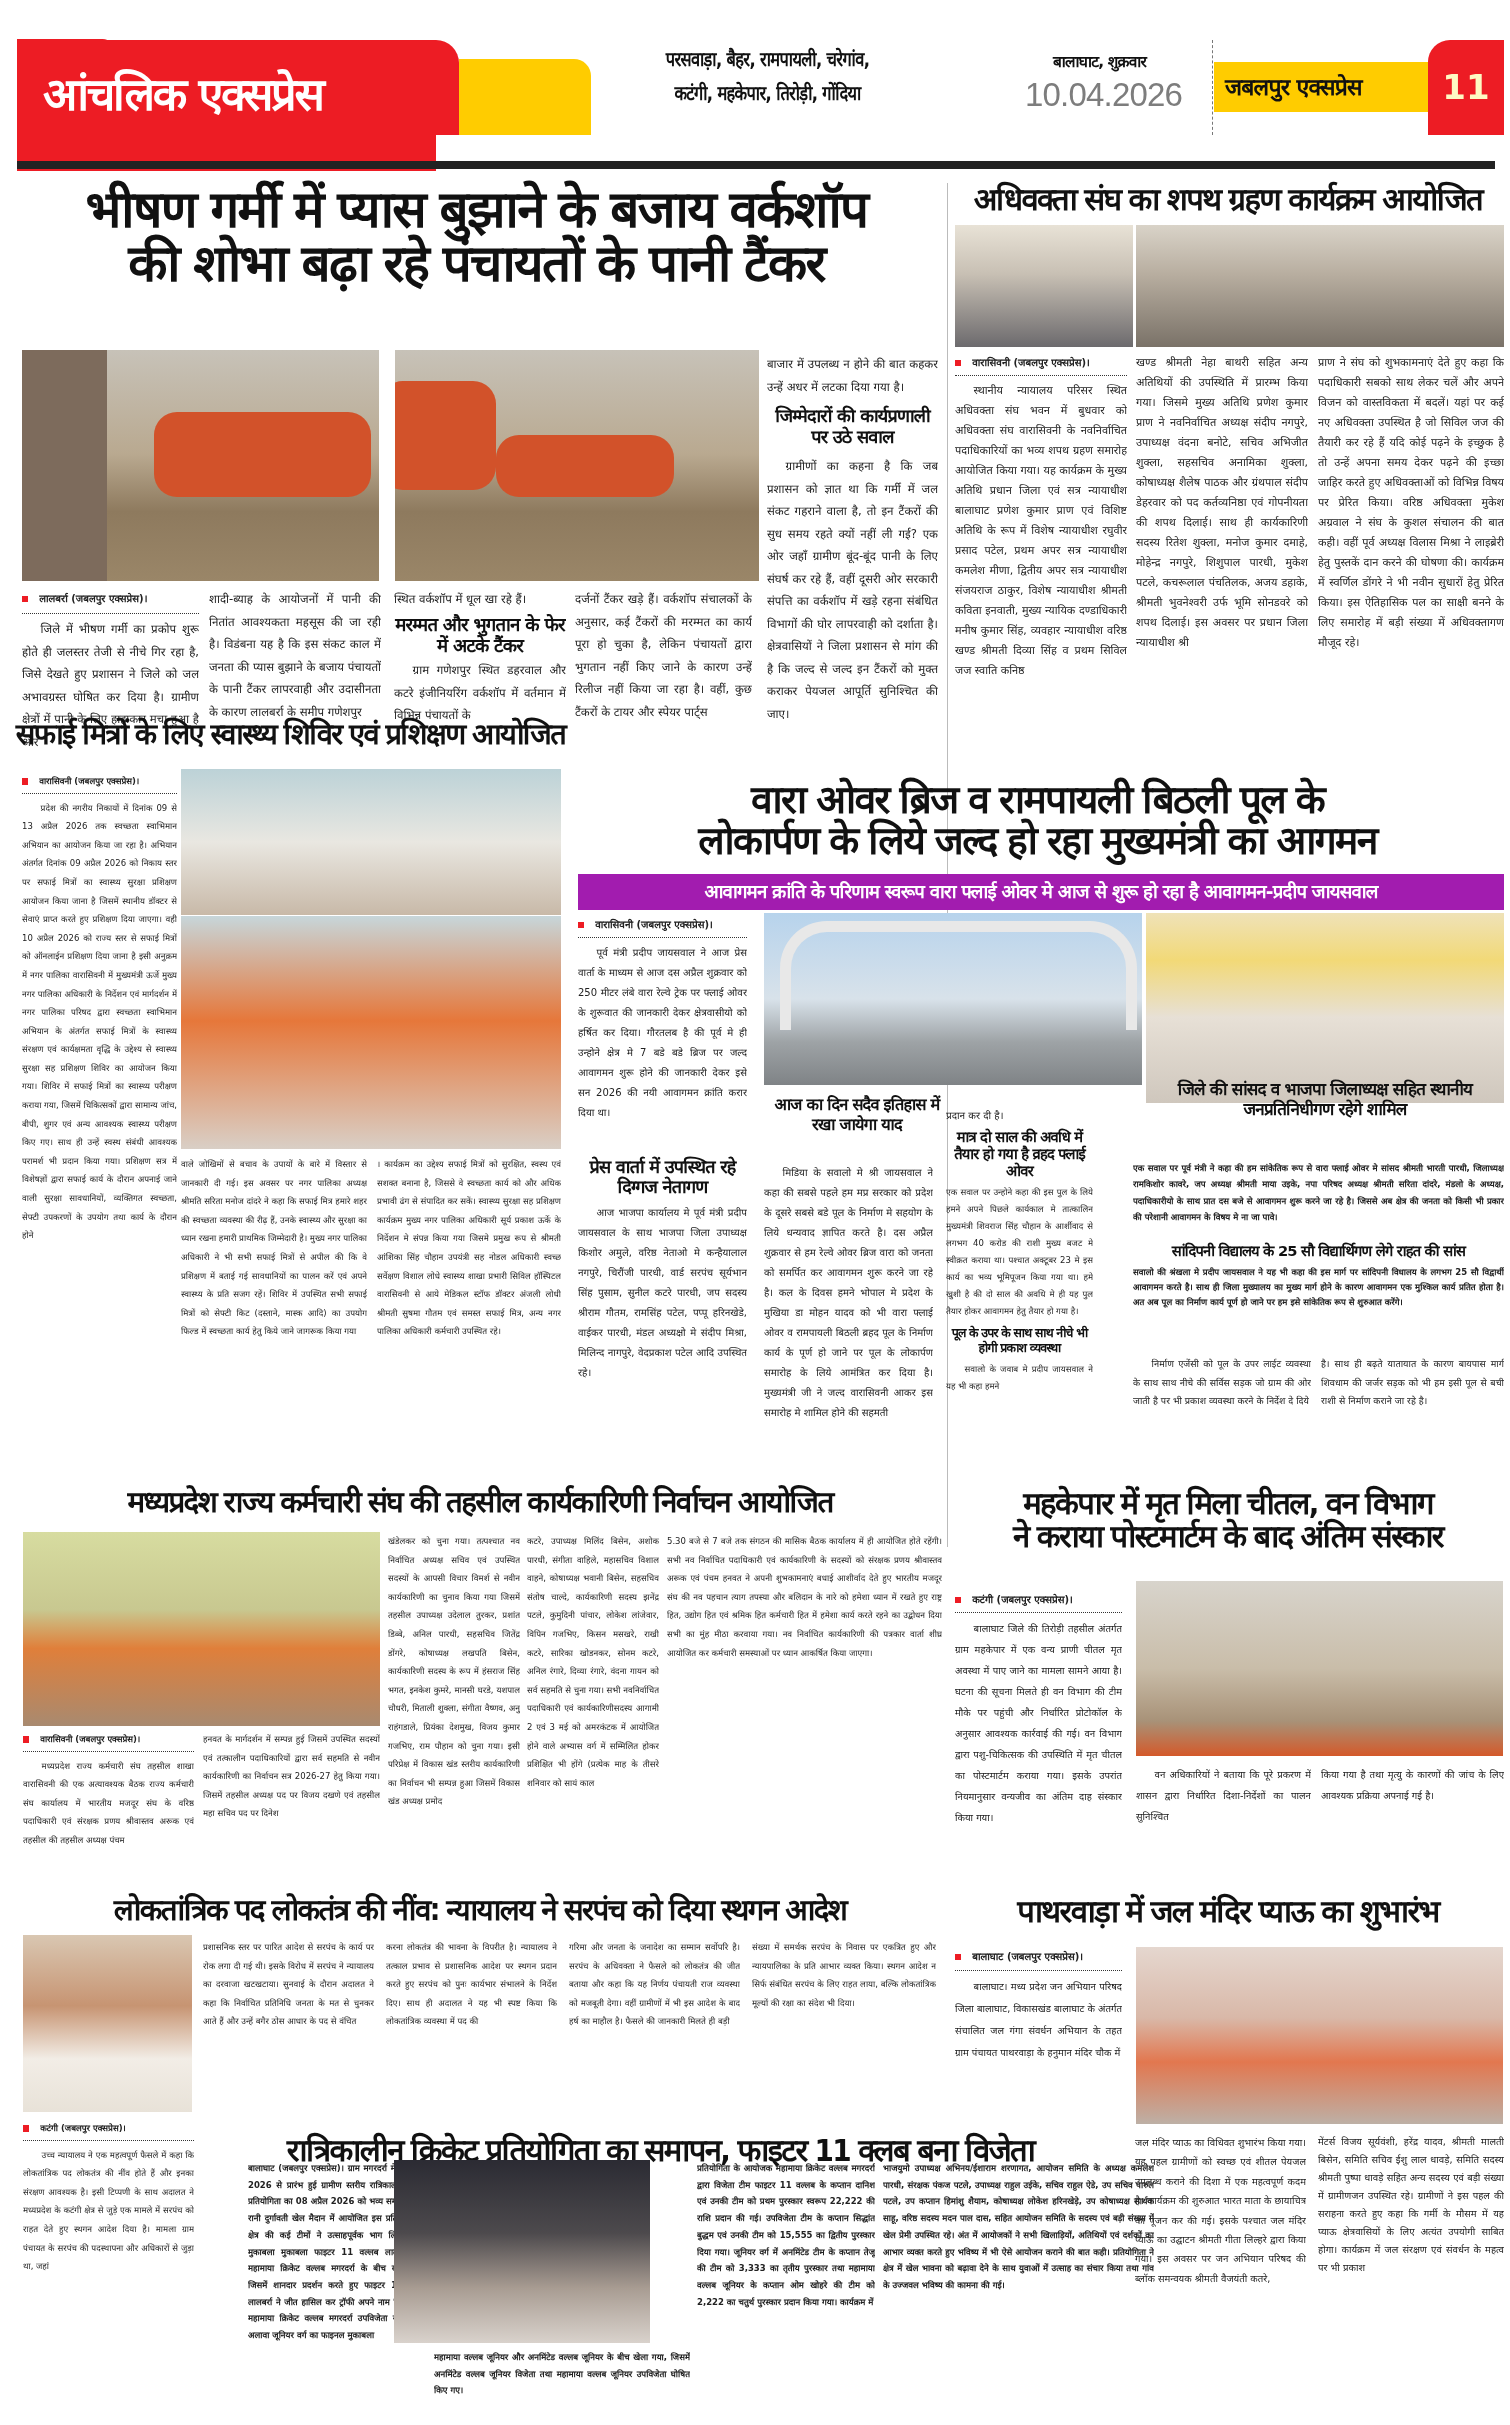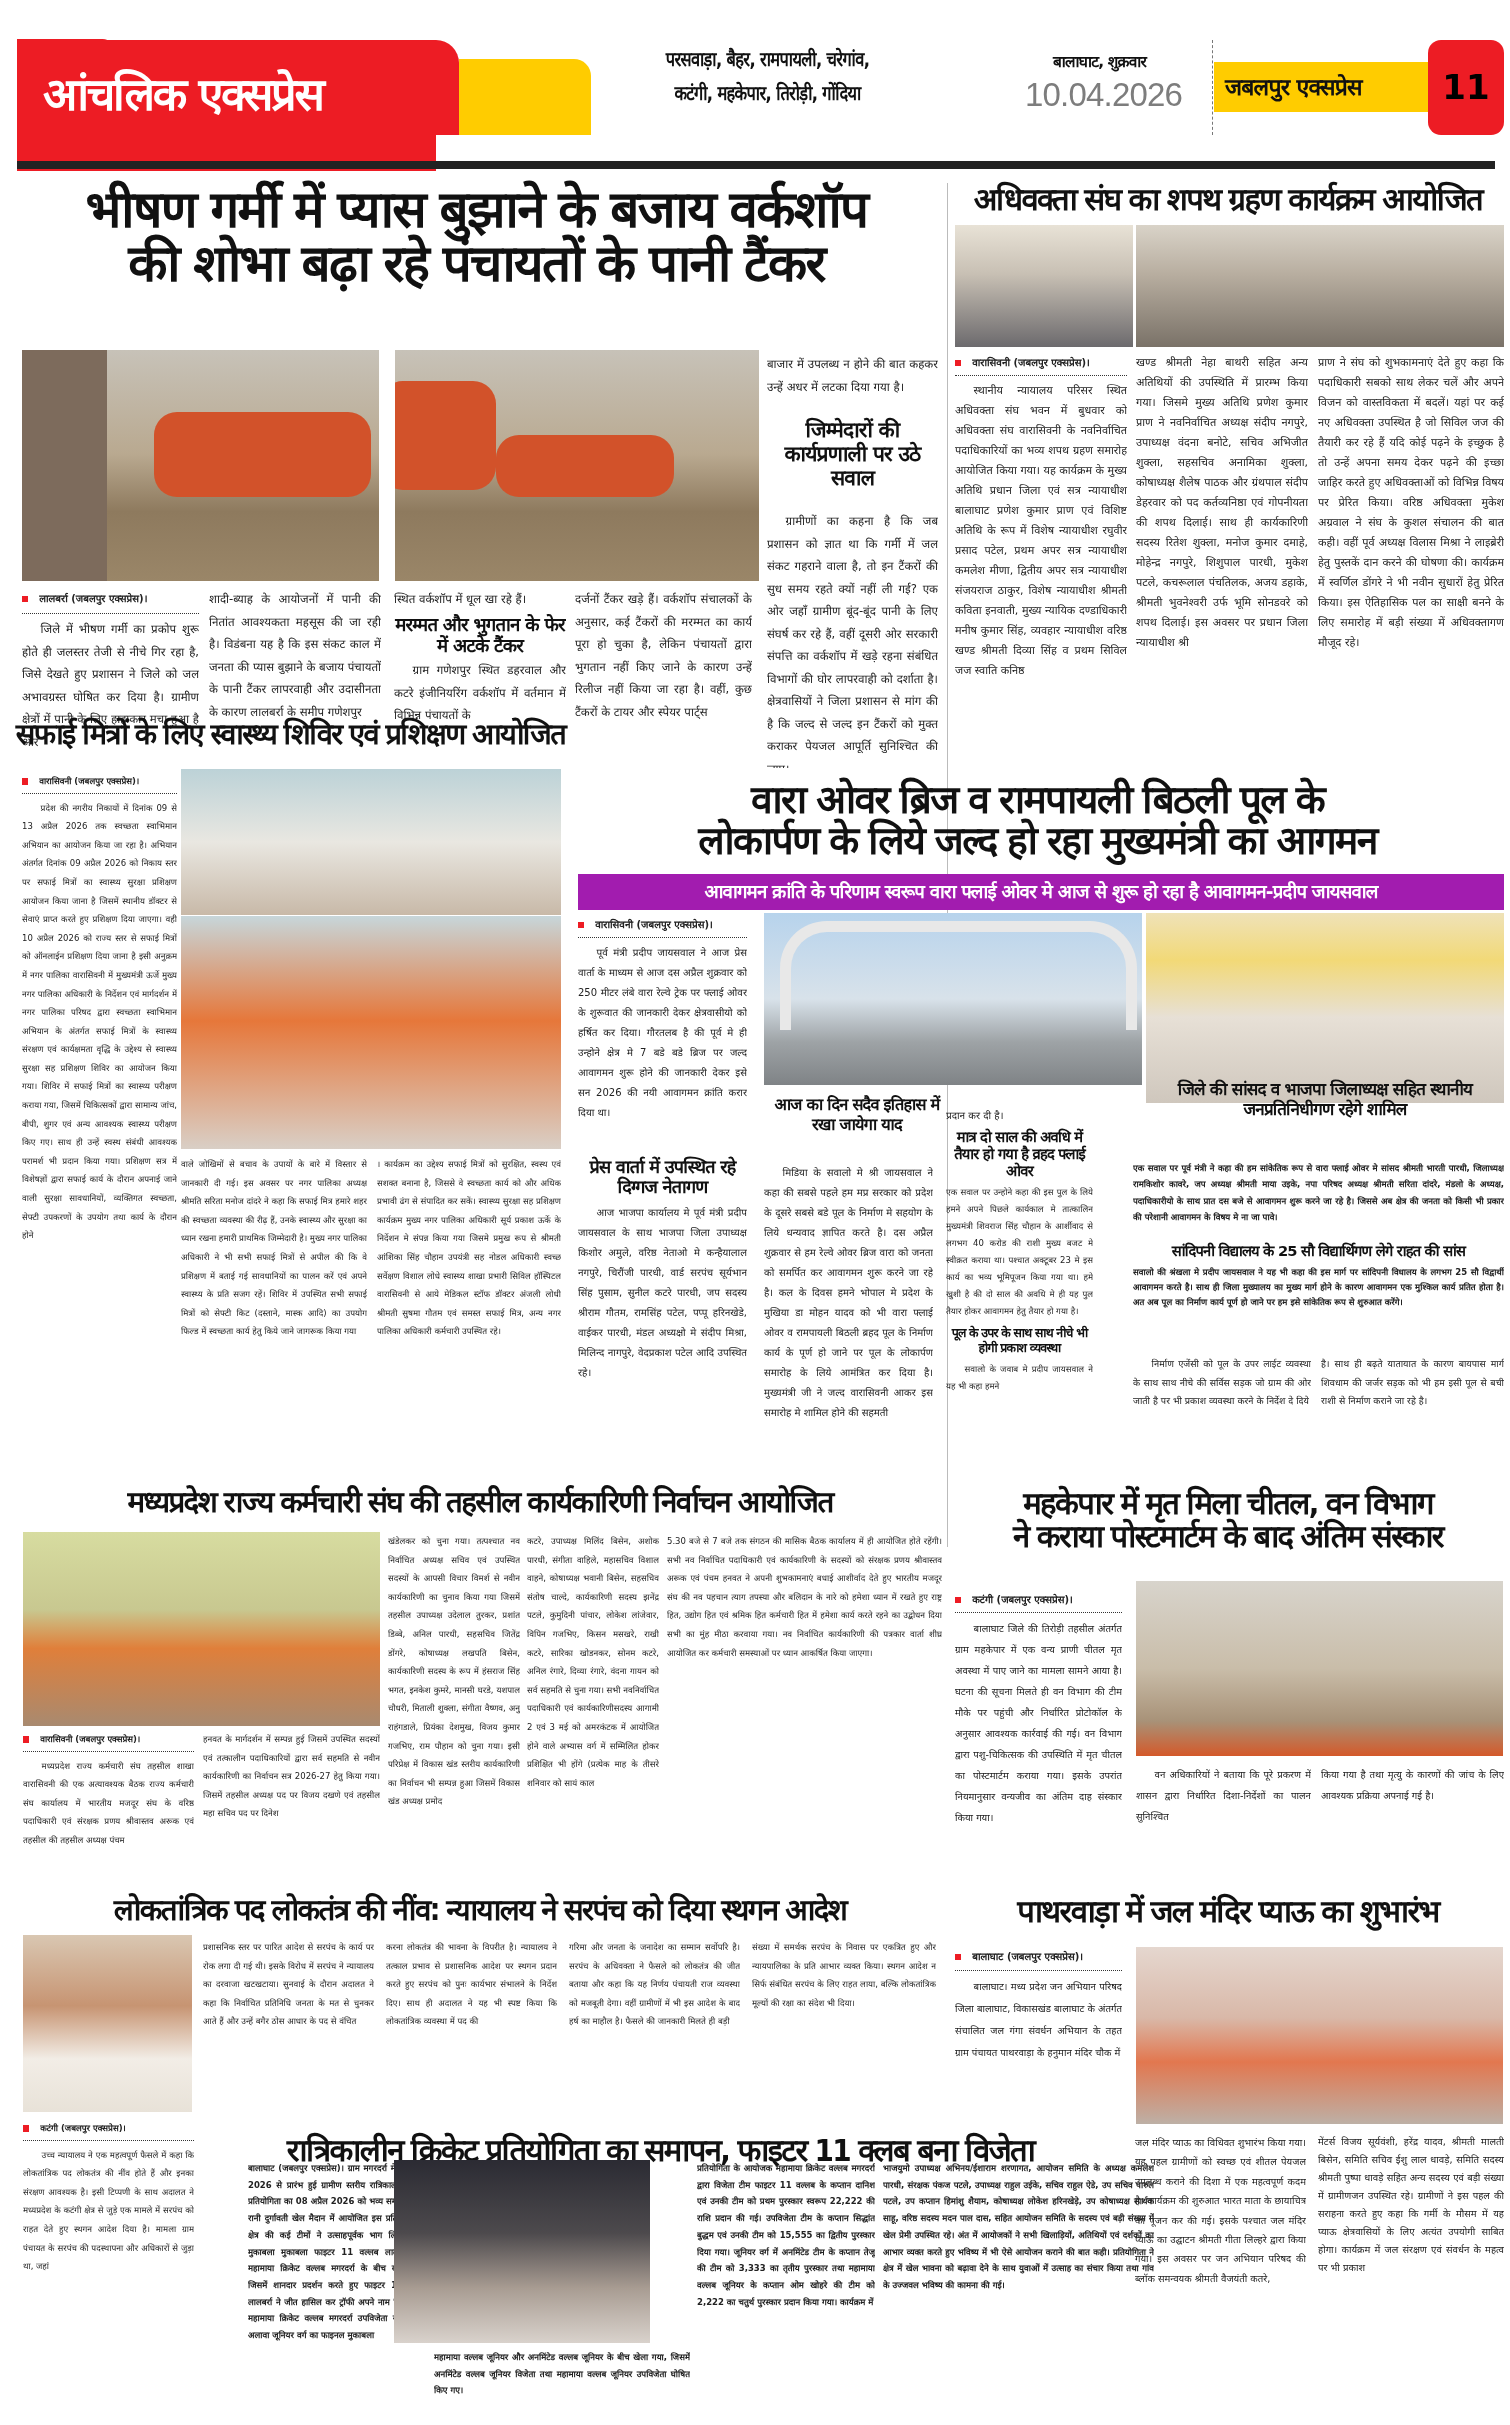--- a/index.html
+++ b/index.html
@@ -58,21 +58,21 @@
     <div>परसवाड़ा, बैहर, रामपायली, चरेगांव,</div>
     <div>कटंगी, महकेपार, तिरोड़ी, गोंदिया</div>
   </div>
 </div>
 
 <div class="abs" style="left:1053px;top:50px;font-weight:bold;font-size:15.5px;color:#111;letter-spacing:-0.8px;">बालाघाट, शुक्रवार</div>
 <div class="abs" style="left:1025px;top:76px;font-family:'Liberation Sans',sans-serif;font-size:33px;color:#7d7d7d;letter-spacing:-0.8px;">10.04.2026</div>
 <div class="abs" style="left:1212px;top:40px;height:95px;border-left:1.6px dashed #777;"></div>
 <div class="abs" style="left:1214px;top:62px;width:216px;height:50px;background:#ffcc00;"></div>
 <div class="abs" style="left:1225px;top:70px;font-weight:bold;font-size:23px;color:#111;letter-spacing:-0.8px;white-space:nowrap;">जबलपुर एक्सप्रेस</div>
-<div class="abs" style="left:1428px;top:40px;width:76px;height:95px;background:#ed1c24;border-top-left-radius:22px;color:#000000;font-weight:bold;font-size:34px;text-align:center;line-height:95px;border-radius:13px;">11</div>
+<div class="abs" style="left:1428px;top:40px;width:76px;height:95px;background:#ed1c24;border-top-left-radius:22px;color:#fef9c3;font-weight:bold;font-size:34px;text-align:center;line-height:95px;">11</div>
 
 <div class="abs" style="left:17px;top:40px;width:442px;height:95px;background:#ed1c24;border-top-right-radius:23px;"></div>
 <div class="abs" style="left:17px;top:132px;width:419px;height:39px;background:#ed1c24;"></div>
 <div class="abs" style="left:459px;top:59px;width:132px;height:76px;background:#ffcc00;border-top-right-radius:17px;"></div>
 <div class="abs" style="left:43px;top:62px;font-weight:bold;font-size:45px;color:#fff;letter-spacing:-2.3px;white-space:nowrap;">आंचलिक एक्सप्रेस</div>
 <div class="abs" style="left:17px;top:161px;width:1478px;height:7.8px;background:#222;"></div>
 
 <div class="abs" style="left:0;top:0;width:17px;height:178px;background:#fff;"></div>
 
 <div class="abs hl" style="left:15.5px;top:183px;width:922px;font-size:51px;">
@@ -99,21 +99,21 @@
 <div class="col" style="left:394px;top:588px;width:172px;height:178px;">
   <p style="text-indent:0">स्थित वर्कशॉप में धूल खा रहे हैं।</p>
   <div class="subhl" style="font-size:18.6px;margin:3.1px 0;">मरम्मत और भुगतान के फेर में अटके टैंकर</div>
   <p>ग्राम गणेशपुर स्थित डहरवाल और कटरे इंजीनियरिंग वर्कशॉप में वर्तमान में विभिन्न पंचायतों के</p>
 </div>
 <div class="col" style="left:575px;top:588px;width:177px;height:178px;">
   <p style="text-indent:0">दर्जनों टैंकर खड़े हैं। वर्कशॉप संचालकों के अनुसार, कई टैंकरों की मरम्मत का कार्य पूरा हो चुका है, लेकिन पंचायतों द्वारा भुगतान नहीं किए जाने के कारण उन्हें रिलीज नहीं किया जा रहा है। वहीं, कुछ टैंकरों के टायर और स्पेयर पार्ट्स</p>
 </div>
 <div class="col" style="left:767px;top:353px;width:171px;height:415px;">
   <p style="text-indent:0">बाजार में उपलब्ध न होने की बात कहकर उन्हें अधर में लटका दिया गया है।</p>
-  <div class="subhl" style="font-size:21px;margin:20px 0;">जिम्मेदारों की कार्यप्रणाली पर उठे सवाल</div>
+  <div class="subhl" style="font-size:18px;margin:8px 0;">जिम्मेदारों की कार्यप्रणाली पर उठे सवाल</div>
   <p>ग्रामीणों का कहना है कि जब प्रशासन को ज्ञात था कि गर्मी में जल संकट गहराने वाला है, तो इन टैंकरों की सुध समय रहते क्यों नहीं ली गई? एक ओर जहाँ ग्रामीण बूंद-बूंद पानी के लिए संघर्ष कर रहे हैं, वहीं दूसरी ओर सरकारी संपत्ति का वर्कशॉप में खड़े रहना संबंधित विभागों की घोर लापरवाही को दर्शाता है। क्षेत्रवासियों ने जिला प्रशासन से मांग की है कि जल्द से जल्द इन टैंकरों को मुक्त कराकर पेयजल आपूर्ति सुनिश्चित की जाए।</p>
 </div>
 
 <div class="abs" style="left:947px;top:183px;width:0.8px;height:1364px;background:#bbb;"></div>
 
 <div class="abs hl" style="left:952px;top:183px;width:552px;font-size:31px;">अधिवक्ता संघ का शपथ ग्रहण कार्यक्रम आयोजित</div>
 <div class="photo ph-court" style="left:955px;top:225px;width:178px;height:122px;"></div>
 <div class="photo ph-people" style="left:1136px;top:225px;width:368px;height:122px;"></div>
 
 <div class="col" style="left:955px;top:353px;width:172px;height:419px;font-size:11px;line-height:20px;">

